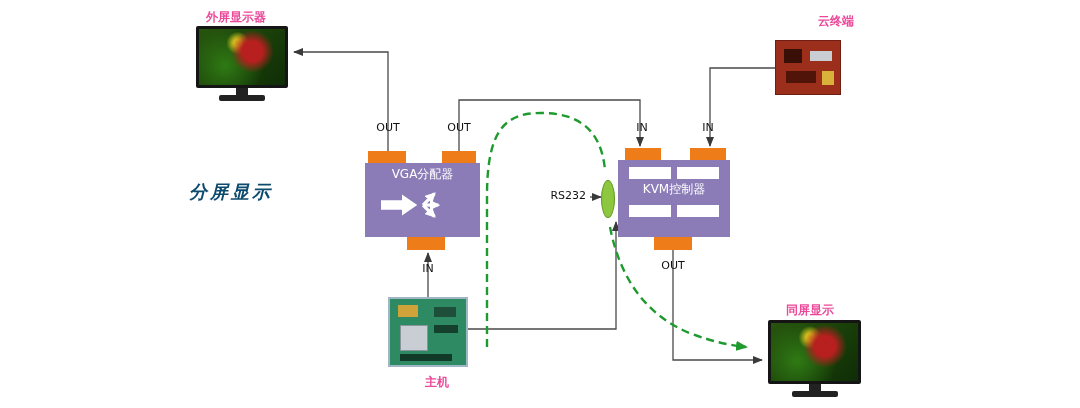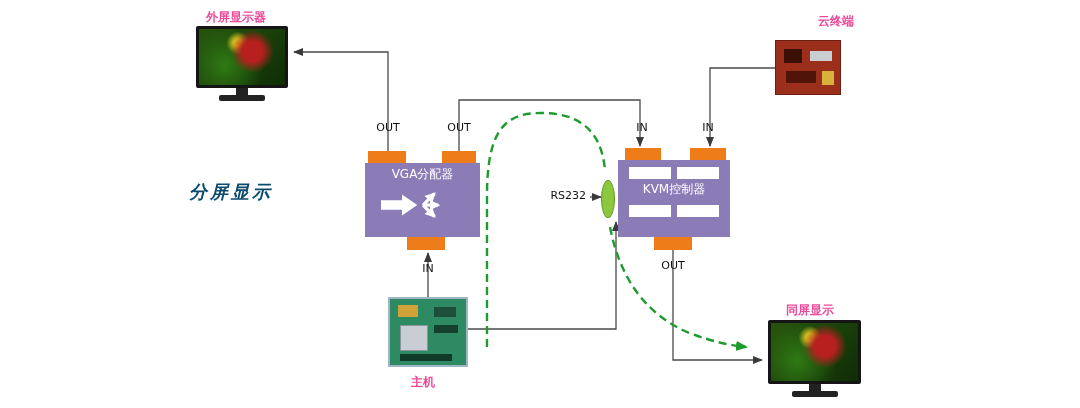--- a/index.html
+++ b/index.html
@@ -3,21 +3,21 @@
 <meta charset="utf-8">
 <style>
   html,body{margin:0;padding:0;background:#fff;font-family:"DejaVu Sans","Liberation Sans",sans-serif;}
   .stage{position:relative;width:1080px;height:408px;background:#fff;overflow:hidden;}
 
   .wires{position:absolute;left:0;top:0;width:1080px;height:408px;z-index:1;}
 
   .lbl{position:absolute;font-size:12px;color:#ec4899;z-index:4;white-space:nowrap;font-weight:bold;}
   .lbl-ext{left:206px;top:9px;}
   .lbl-cloud{left:818px;top:13px;}
-  .lbl-host{left:411px;top:374px;}
+  .lbl-host{left:425px;top:374px;}
   .lbl-int{left:786px;top:302px;}
 
   .port-label{position:absolute;font-size:11px;color:#111;z-index:4;width:44px;text-align:center;}
   .p-out1{left:366px;top:121px;}
   .p-out2{left:437px;top:121px;}
   .p-in-vga{left:406px;top:262px;}
   .p-in1{left:620px;top:121px;}
   .p-in2{left:686px;top:121px;}
   .p-out-kvm{left:651px;top:259px;}
   .p-rs232{left:534px;top:189px;width:52px;text-align:right;}

